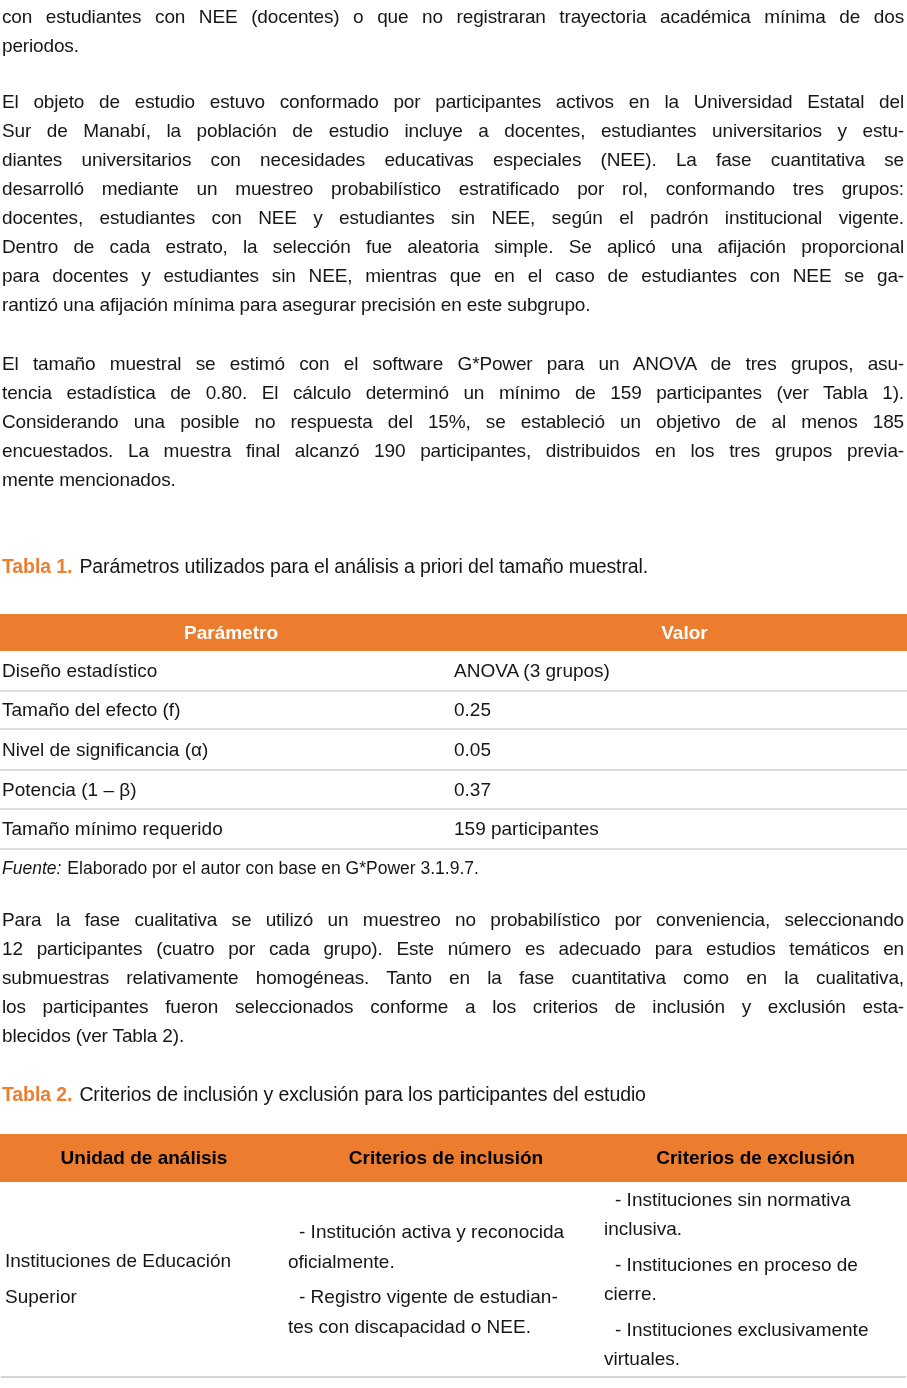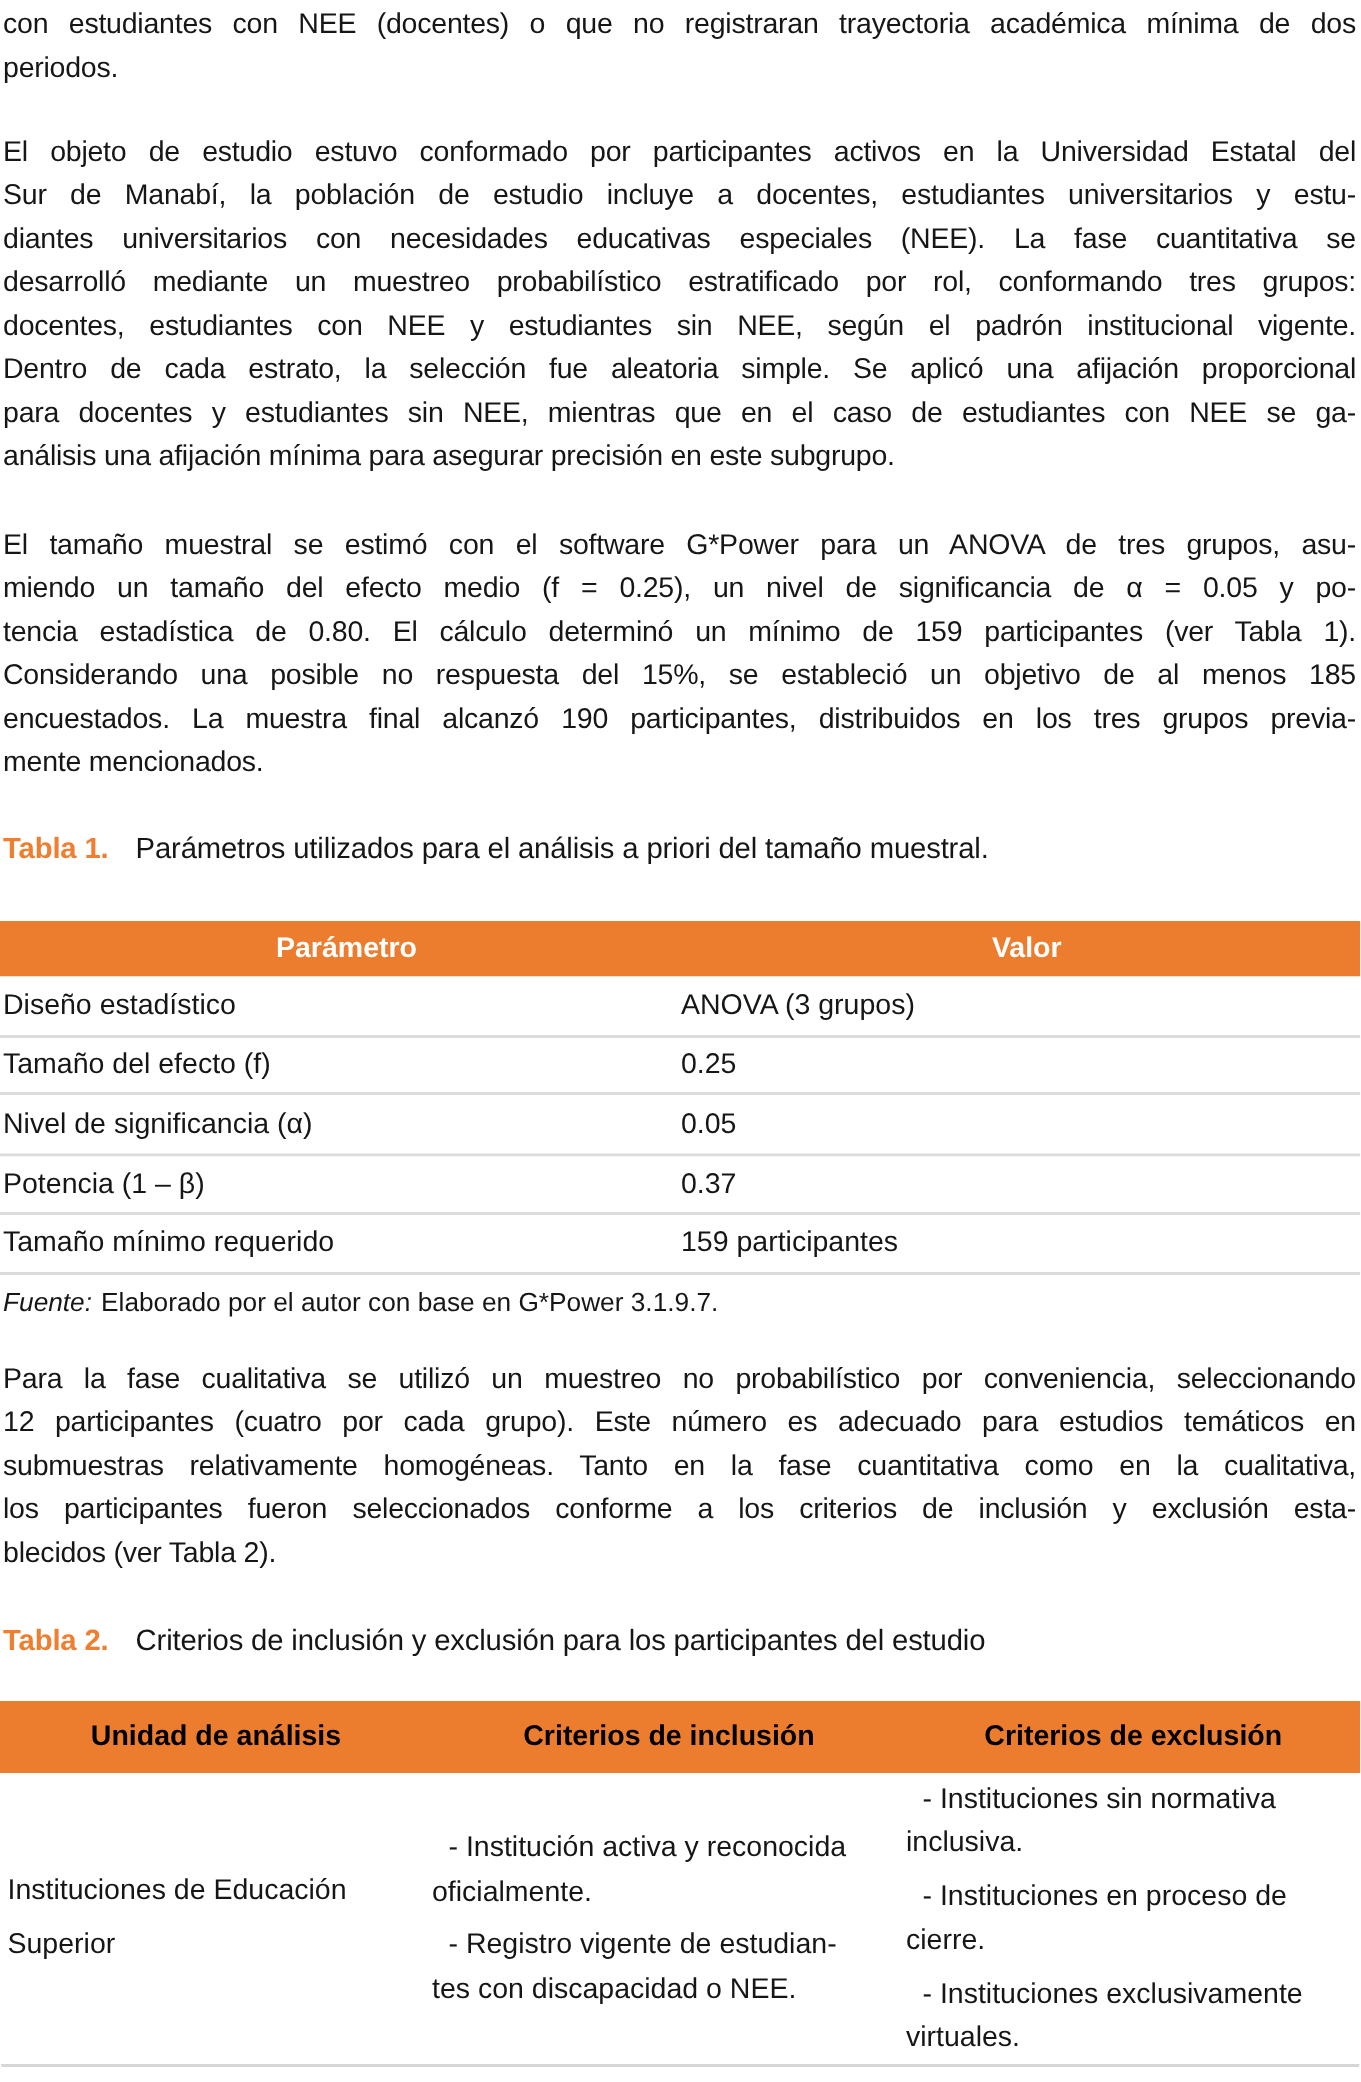--- a/index.html
+++ b/index.html
@@ -13,21 +13,21 @@
 
   #p0 { top:2px; }
   #p1 { top:87px; }
   #p2 { top:349px; }
   #p3 { top:905px; }
 
   
   .caption { position:absolute; left:2px; font-size:19.5px; line-height:28px; letter-spacing:-0.1px; }
   #cap1 { top:552px; }
   #cap2 { top:1080px; }
-  .caption .tl { font-weight:bold; margin-right:18px; }
+  .caption .tl { font-weight:bold; margin-right:7px; }
 
   
   .t1 { position:absolute; top:597px; left:0; width:907px; font-size:19px; }
   .t1 .thead { display:flex; align-items:center; height:37px; color:#fff; font-weight:bold;margin-top:17px; }
   .t1 .thead .hc1 { width:462px; text-align:center; }
   .t1 .thead .hc2 { flex:1; text-align:center; }
   .t1 .trow { display:flex; align-items:center; box-sizing:border-box; border-bottom:2px solid #DCDCDC; background:#fff; }
   .t1 .trow:nth-of-type(2) { height:41px; }
   .t1 .trow:nth-of-type(3) { height:38px; }
   .t1 .trow:nth-of-type(4) { height:41px; }
@@ -66,26 +66,25 @@
   </div>
 
   <div class="para" id="p1">
     <div class="ln">El objeto de estudio estuvo conformado por participantes activos en la Universidad Estatal del</div>
     <div class="ln">Sur de Manabí, la población de estudio incluye a docentes, estudiantes universitarios y estu-</div>
     <div class="ln">diantes universitarios con necesidades educativas especiales (NEE). La fase cuantitativa se</div>
     <div class="ln">desarrolló mediante un muestreo probabilístico estratificado por rol, conformando tres grupos:</div>
     <div class="ln">docentes, estudiantes con NEE y estudiantes sin NEE, según el padrón institucional vigente.</div>
     <div class="ln">Dentro de cada estrato, la selección fue aleatoria simple. Se aplicó una afijación proporcional</div>
     <div class="ln">para docentes y estudiantes sin NEE, mientras que en el caso de estudiantes con NEE se ga-</div>
-    <div class="ln">análisis una afijación mínima para asegurar precisión en este subgrupo.</div>
+    <div class="ln">rantizó una afijación mínima para asegurar precisión en este subgrupo.</div>
   </div>
 
   <div class="para" id="p2">
     <div class="ln">El tamaño muestral se estimó con el software G*Power para un ANOVA de tres grupos, asu-</div>
-    <div class="ln">miendo un tamaño del efecto medio (f = 0.25), un nivel de significancia de α = 0.05 y po-</div>
     <div class="ln">tencia estadística de 0.80. El cálculo determinó un mínimo de 159 participantes (ver Tabla 1).</div>
     <div class="ln">Considerando una posible no respuesta del 15%, se estableció un objetivo de al menos 185</div>
     <div class="ln">encuestados. La muestra final alcanzó 190 participantes, distribuidos en los tres grupos previa-</div>
     <div class="ln">mente mencionados.</div>
   </div>
 
   <div class="caption" id="cap1">
     <span class="tl" style="color:#EF7F2F">Tabla 1.</span><span>Parámetros utilizados para el análisis a priori del tamaño muestral.</span>
   </div>
 

